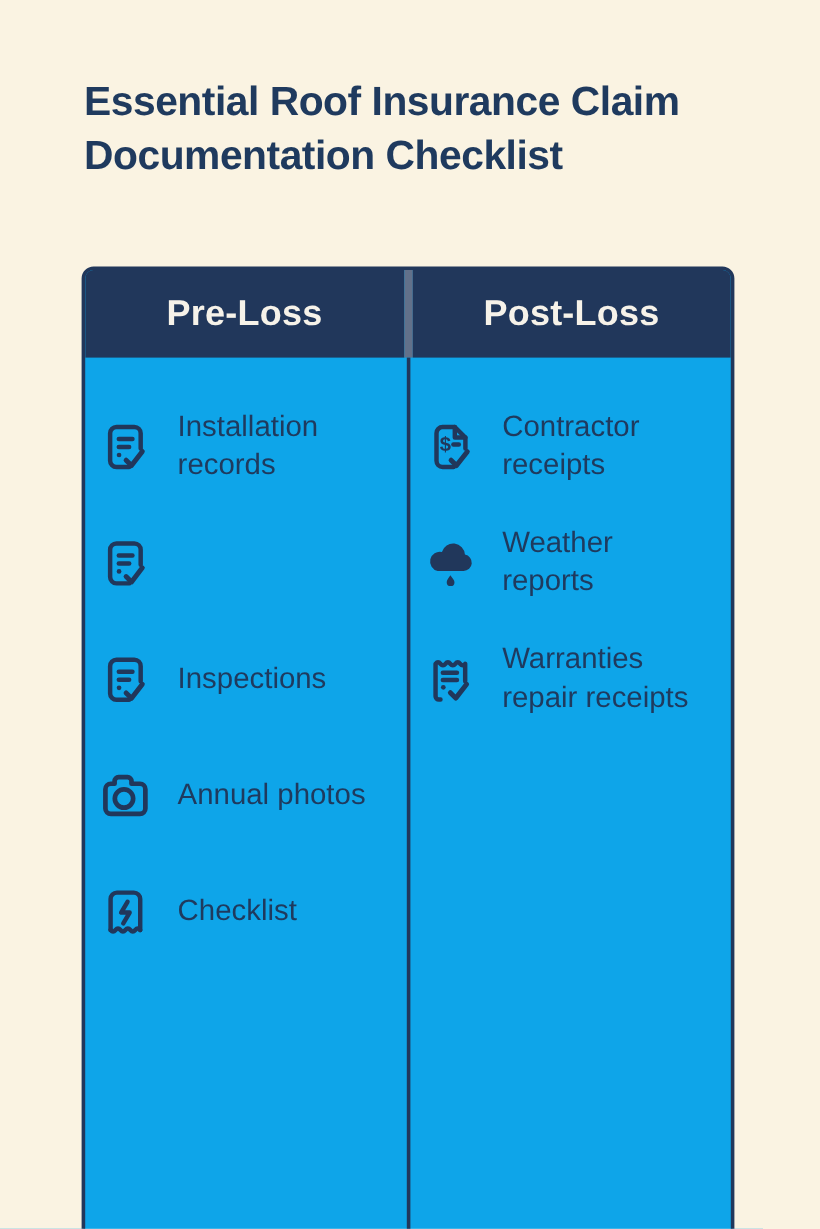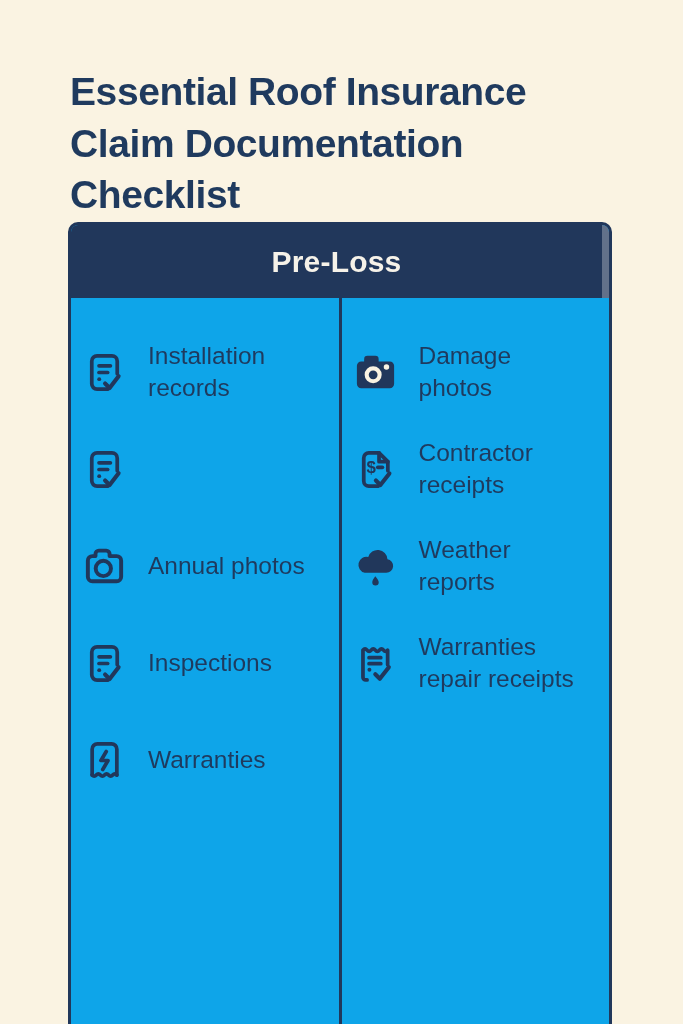--- a/index.html
+++ b/index.html
@@ -5,21 +5,21 @@
   html,body{margin:0;padding:0;}
   body{
     width:683px;height:1024px;
     background:#FAF3E2;
     font-family:"Liberation Sans","DejaVu Sans",sans-serif;
     position:relative;
     overflow:hidden;
   }
   .page-title{
     position:absolute;left:70px;top:40px;width:530px;
-    font-size:39px;line-height:1.32;font-weight:700;
+    font-size:34px;line-height:1.32;font-weight:700;
     color:#1F3A5E;letter-spacing:-0.4px;
   }
   .checklist-table{
     position:absolute;left:68px;top:222px;width:544px;height:836px;
     border:3px solid #21375B;border-radius:10px;
     overflow:hidden;background:#0ea5e9;
     box-sizing:border-box;
     display:flex;flex-direction:column;justify-content:center;
   }
   .table-header{display:flex;height:73px;flex:0 0 auto;}
@@ -99,65 +99,60 @@
   </defs>
 </svg>
 
 <h1 class="page-title">Essential Roof Insurance Claim Documentation Checklist</h1>
 
 <div class="checklist-table">
 
   <div class="table-header">
     <div class="header-cell">Pre-Loss</div>
     <div class="header-divider"></div>
+    <div class="header-cell">Post-Loss</div>
   </div>
 
   <div class="table-body">
 
     <div class="body-col">
       <div class="item">
         <svg class="icon">
             <use href="#sym-clipboard-check"></use>
           </svg>
         <div class="item-label">Installation records</div>
       </div>
       <div class="item">
         <svg class="icon">
             <use href="#sym-clipboard-check"></use>
           </svg>
       </div>
       <div class="item">
         <svg class="icon">
+            <use href="#sym-clipboard-check"></use>
+          </svg>
+        <div class="item-label">Inspections</div>
+      </div>
+      <div class="item">
+        <svg class="icon">
             <use href="#sym-camera-outline"></use>
           </svg>
         <div class="item-label">Annual photos</div>
       </div>
       <div class="item">
         <svg class="icon">
-            <use href="#sym-clipboard-check"></use>
-          </svg>
-        <div class="item-label">Inspections</div>
-      </div>
-      <div class="item">
-        <svg class="icon">
             <use href="#sym-warranty-bolt"></use>
           </svg>
-        <div class="item-label">Warranties</div>
+        <div class="item-label">Checklist</div>
       </div>
     </div>
 
     <div class="col-divider"></div>
 
     <div class="body-col">
-      <div class="item">
-        <svg class="icon">
-            <use href="#sym-camera-filled"></use>
-          </svg>
-        <div class="item-label">Damage photos</div>
-      </div>
       <div class="item">
         <svg class="icon">
             <use href="#sym-estimate-dollar"></use>
           </svg>
         <div class="item-label">Contractor receipts</div>
       </div>
       <div class="item">
         <svg class="icon">
             <use href="#sym-cloud-rain"></use>
           </svg>

